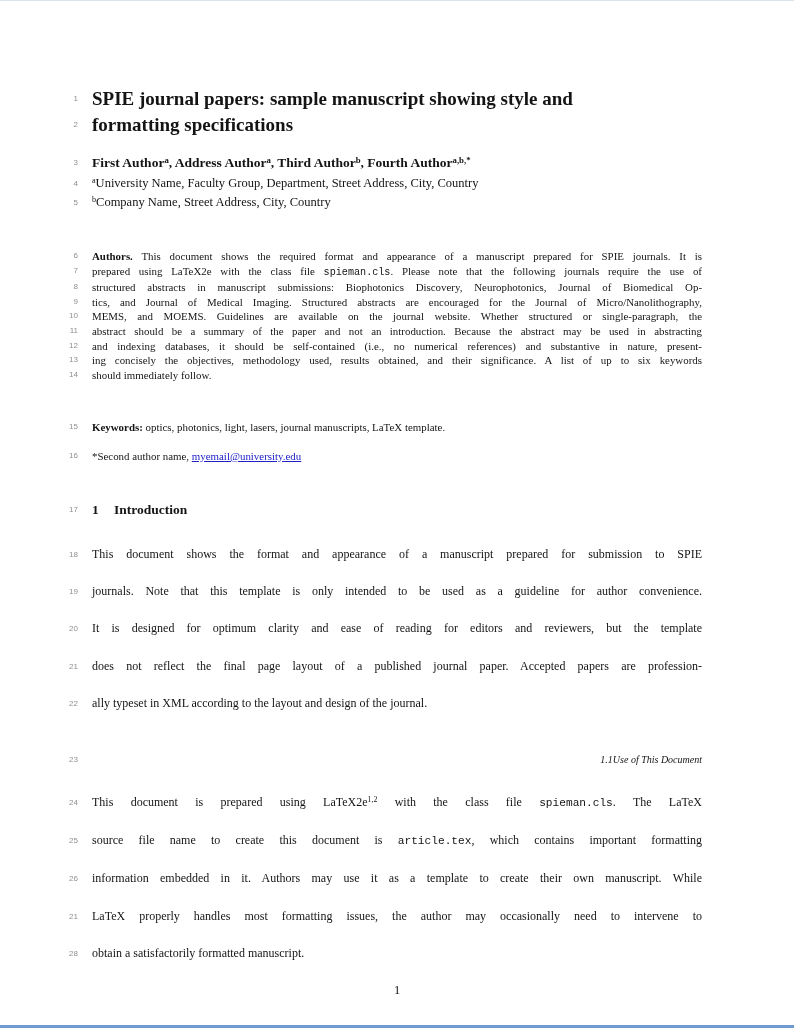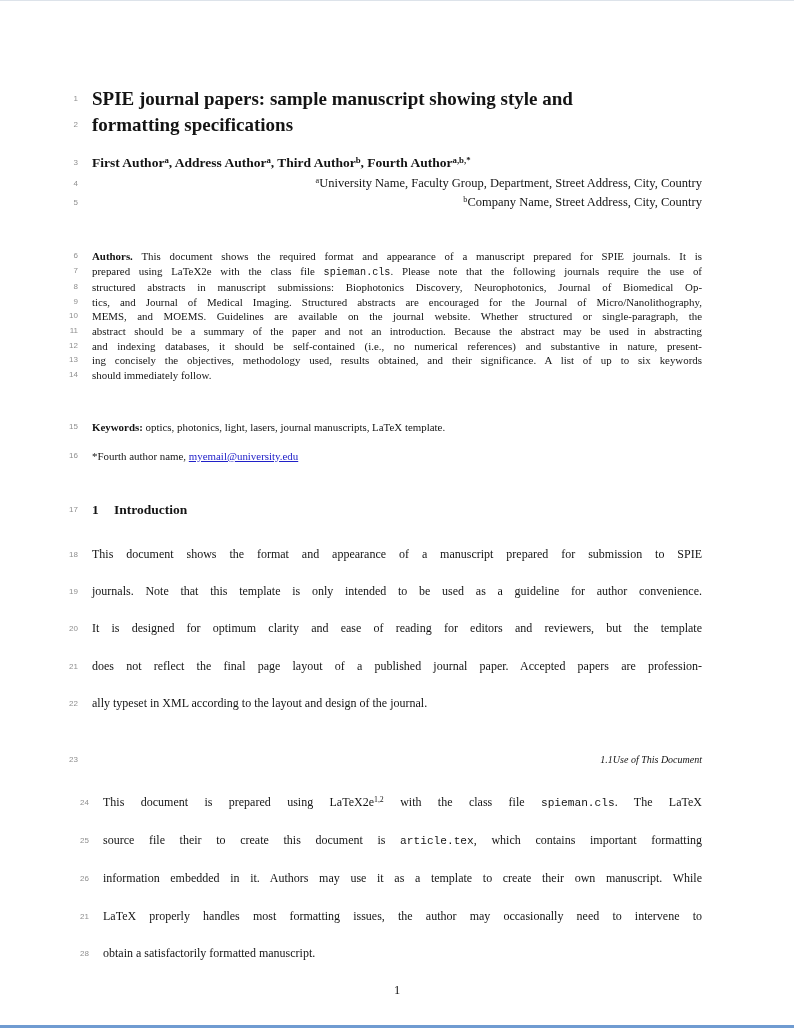--- a/index.html
+++ b/index.html
@@ -16,37 +16,37 @@
   .just{text-align:justify;text-align-last:justify;}
 
   .title-block{padding-top:86px;}
   .title-line{line-height:26px;}
   .title-text{font-size:19px;font-weight:bold;}
 
   .authors-line{margin-top:16px;line-height:17px;}
   .authors-text{font-size:13.5px;font-weight:bold;}
   .affil-line{line-height:17.5px;}
   .affil-first{margin-top:2px;}
-  .affil-text{font-size:12.5px;text-align:right;}
+  .affil-text{font-size:12.5px;}
 
   .abstract-block{margin-top:37px;}
   .ab-line{line-height:14.6px;}
   .ab-text{font-size:10.9px;}
   .kw-line{margin-top:38px;line-height:14.6px;}
   .email-line{margin-top:14px;line-height:14.6px;}
 
   .sec-heading{margin-top:37px;line-height:18px;}
   .sec-text{font-size:13.5px;font-weight:bold;}
   .secnum{display:inline-block;min-width:22px;}
   .subsec-heading{margin-top:28px;line-height:18px;}
   .subsec-text{font-size:10px;font-style:italic;text-align:right;}
   .subnum{display:inline-block;min-width:28px;}
 
   .para{margin-top:17px;}
-  .para2{margin-top:15px;margin-left:11px;}
+  .para2{margin-top:15px;}
   .body-line{line-height:37.4px;}
   .body-text{font-size:12px;}
 
   .footer{margin-top:9px;text-align:center;font-size:12.5px;line-height:16px;}
 
   .b{font-weight:bold;}
   .i{}
   .mono{font-family:"Liberation Mono","DejaVu Sans Mono",monospace;font-size:93%;}
   .sup{font-size:65%;position:relative;top:-0.45em;}
   .email-link{color:#2020c8;text-decoration:underline;cursor:pointer;}
@@ -121,21 +121,21 @@
     </div>
   </section>
 
   <div class="line kw-line">
     <span class="num">15</span>
     <span class="t ab-text"><span class="b">Keywords:</span><span> optics, photonics, light, lasers, journal manuscripts, LaTeX template.</span></span>
   </div>
 
   <div class="line email-line">
     <span class="num">16</span>
-    <span class="t ab-text"><span>*Fourth author name, </span><a class="email-link">myemail@university.edu</a></span>
+    <span class="t ab-text"><span>*Second author name, </span><a class="email-link">myemail@university.edu</a></span>
   </div>
 
   <div class="line sec-heading">
     <span class="num">17</span>
     <span class="t sec-text"><span class="secnum">1</span><span>Introduction</span></span>
   </div>
 
   <section class="para">
     <div class="line body-line">
       <span class="num">18</span>
@@ -164,21 +164,21 @@
     <span class="t subsec-text"><span class="subnum">1.1</span><span>Use of This Document</span></span>
   </div>
 
   <section class="para2">
     <div class="line body-line">
       <span class="num">24</span>
       <span class="t body-text just"><span>This document is prepared using LaTeX2e</span><span class="sup">1,2</span><span> with the class file </span><span class="mono">spieman.cls</span><span>. The LaTeX</span></span>
     </div>
     <div class="line body-line">
       <span class="num">25</span>
-      <span class="t body-text just"><span>source file their to create this document is </span><span class="mono">article.tex</span><span>, which contains important formatting</span></span>
+      <span class="t body-text just"><span>source file name to create this document is </span><span class="mono">article.tex</span><span>, which contains important formatting</span></span>
     </div>
     <div class="line body-line">
       <span class="num">26</span>
       <span class="t body-text just">information embedded in it. Authors may use it as a template to create their own manuscript. While</span>
     </div>
     <div class="line body-line">
       <span class="num">21</span>
       <span class="t body-text just">LaTeX properly handles most formatting issues, the author may occasionally need to intervene to</span>
     </div>
     <div class="line body-line">

